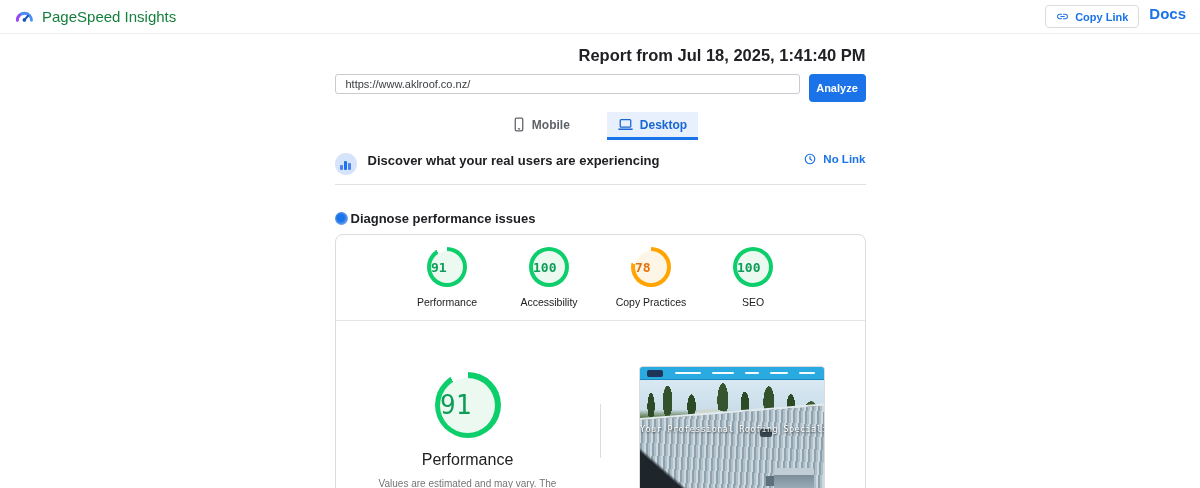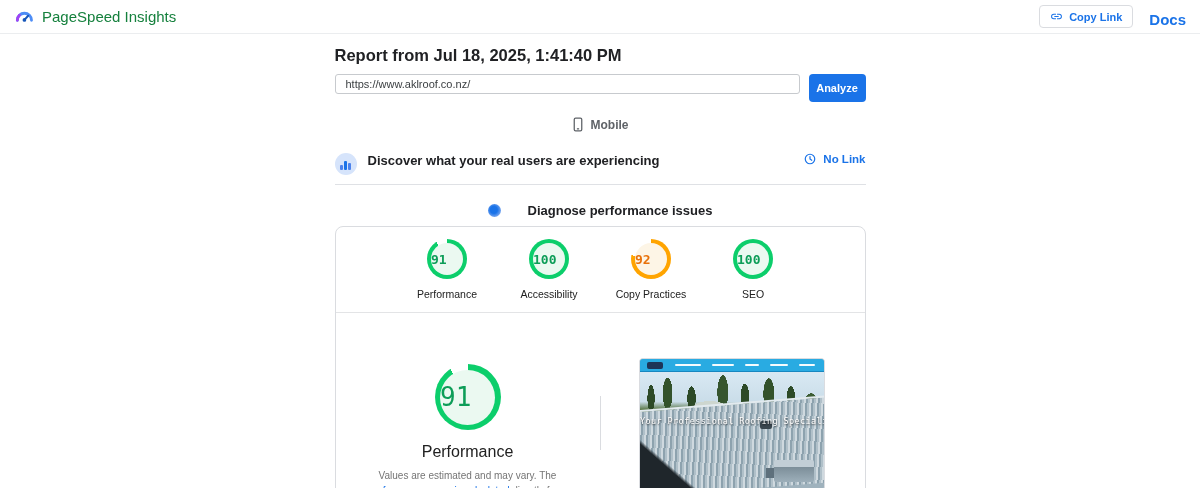--- a/index.html
+++ b/index.html
@@ -4,29 +4,29 @@
 <style>
   * { margin:0; padding:0; box-sizing:border-box; }
   html,body { width:1200px; height:488px; overflow:hidden; background:#fff;
     font-family:"Liberation Sans", sans-serif; color:#202124; }
 
   
   .topbar { height:34px; display:flex; align-items:center; justify-content:space-between;
     padding:0 14px; border-bottom:1px solid #ebedef; }
   .topbar-left { display:flex; align-items:center; gap:8px; }
   .app-title { font-size:15px; color:#15803d; }
-  .topbar-right { display:flex; align-items:flex-end; gap:16px; }
+  .topbar-right { display:flex; align-items:flex-start; gap:10px; }
   .copy-link-btn { display:flex; align-items:center; gap:6px; border:1px solid #dadce0;
     border-radius:4px; padding:4px 10px; background:#fff; color:#1a73e8;
     font-size:11px; font-weight:bold; cursor:pointer; font-family:inherit; }
   .docs-link { color:#1a73e8; font-size:15px; font-weight:bold; text-decoration:none; }
 
   
   main { width:531px; margin:0 auto; }
-  .report-title { margin-top:12px; font-size:16.5px; color:#202124; }
+  .report-title { margin-top:12px; font-size:16.5px; color:#202124;text-align:right; }
 
   .url-row { margin-top:9px; display:flex; gap:9px; }
   .url-input { flex:1; height:20px; border:1px solid #c7cace; border-radius:3px;
     padding:0 10px; font-size:11px; color:#3c4043; font-family:inherit; }
   .analyze-btn { width:57px; height:28px; background:#1a73e8; color:#fff; border:none;
     border-radius:4px; font-size:11px; font-weight:bold; cursor:pointer; font-family:inherit; }
 
   .tabs-row { margin-top:10px; display:flex; justify-content:center; gap:26px; }
   .tab { display:flex; align-items:center; gap:7px; padding:5px 11px; font-size:12px;
     font-weight:bold; color:#5f6368; cursor:pointer; border-bottom:3px solid transparent; }
@@ -35,21 +35,21 @@
   .discover-row { margin-top:13px; display:flex; align-items:flex-start; gap:11px; }
   .discover-icon { width:22px; height:22px; border-radius:50%; background:#d6e4fb;
     display:flex; align-items:flex-end; justify-content:center; gap:1.5px; padding-bottom:5px; }
   .discover-icon i { display:block; width:2.5px; border-radius:1px; background:#4d83ec; }
   .discover-title { flex:1; font-size:13px; font-weight:bold; color:#202124; }
   .no-data { display:flex; align-items:center; gap:7px; color:#1a73e8;
     font-size:11.5px; font-weight:bold; cursor:pointer; }
 
   .h-divider { margin-top:9px; border-top:1px solid #dfe1e5; }
 
-  .diagnose-row { margin-top:18px; display:flex; align-items:center; gap:27px;justify-content:center; }
+  .diagnose-row { margin-top:26px; display:flex; align-items:center; gap:3px; }
   .diagnose-icon { width:13px; height:13px; border-radius:50%;
     background:radial-gradient(circle at 45% 45%, #1a73e8 35%, #7faaf0 75%, #c8dbfa 100%); }
   .diagnose-title { font-size:13px; font-weight:bold; color:#202124; }
 
   
   .card { margin-top:8px; border:1px solid #dadce0; border-radius:8px; height:330px; }
   .cat-row { display:flex; justify-content:center; gap:26px; padding:12px 0 0; }
   .cat { width:76px; display:flex; flex-direction:column; align-items:center; cursor:pointer; }
   .ring { position:relative; width:40px; height:40px; border-radius:50%; }
   .ring-inner { position:absolute; inset:4px; border-radius:50%;
@@ -147,20 +147,29 @@
   <div class="tabs-row">
     <div class="tab">
       <span>
         <svg width="12" height="15" viewBox="0 0 14 20" fill="none" stroke="#5f6368" stroke-width="1.7">
           <rect x="2" y="1.5" width="10" height="17" rx="1.8"></rect>
           <line x1="5.5" y1="15.8" x2="8.5" y2="15.8"></line>
         </svg>
       </span>
       <span>Mobile</span>
     </div>
+    <div class="tab selected">
+      <span>
+        <svg width="15" height="13" viewBox="0 0 20 16" fill="none" stroke="#1967d2" stroke-width="1.7">
+          <rect x="3" y="1.5" width="14" height="10" rx="1.2"></rect>
+          <line x1="0.5" y1="14.3" x2="19.5" y2="14.3" stroke-width="2"></line>
+        </svg>
+      </span>
+      <span>Desktop</span>
+    </div>
   </div>
 
   <div class="discover-row">
     <span class="discover-icon">
       <i style="height:5px"></i>
         <i style="height:9px; background:#1a73e8"></i>
         <i style="height:7px"></i>
     </span>
     <span class="discover-title">Discover what your real users are experiencing</span>
     <span class="no-data">
@@ -195,21 +204,21 @@
           <div class="ring" style="background: conic-gradient(rgb(12, 206, 107) 100%, transparent 100%, transparent 100%);">
             <div class="ring-inner" style="background: rgb(235, 249, 241);">
               <span class="ring-num" style="color: rgb(13, 157, 88);">100</span>
             </div>
           </div>
           <div class="cat-label">Accessibility</div>
         </div>
         <div class="cat">
           <div class="ring" style="background: conic-gradient(rgb(255, 164, 0) 78%, transparent 78%, transparent 100%);">
             <div class="ring-inner" style="background: rgb(253, 245, 230);">
-              <span class="ring-num" style="color: rgb(232, 113, 10);">92</span>
+              <span class="ring-num" style="color: rgb(232, 113, 10);">78</span>
             </div>
           </div>
           <div class="cat-label">Copy Practices</div>
         </div>
         <div class="cat">
           <div class="ring" style="background: conic-gradient(rgb(12, 206, 107) 100%, transparent 100%, transparent 100%);">
             <div class="ring-inner" style="background: rgb(235, 249, 241);">
               <span class="ring-num" style="color: rgb(13, 157, 88);">100</span>
             </div>
           </div>

